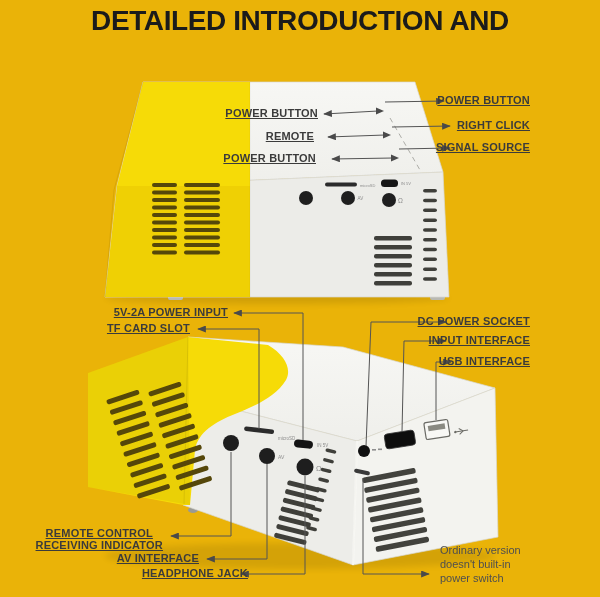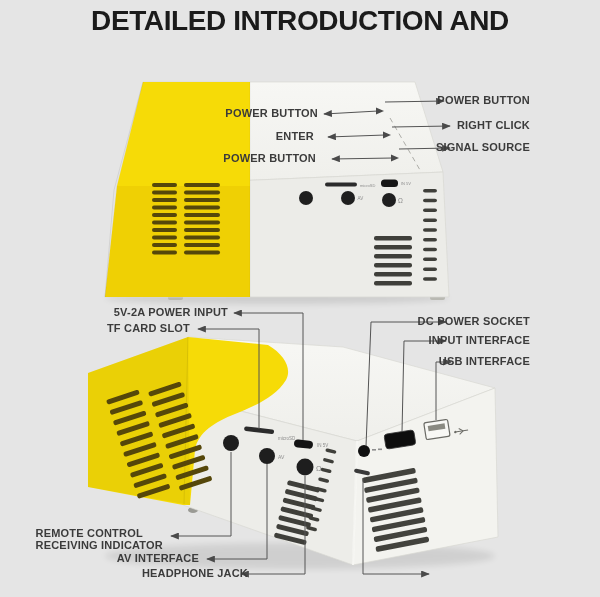--- a/index.html
+++ b/index.html
@@ -1,23 +1,23 @@
 <!DOCTYPE html>
 <html><head>
 <meta charset="utf-8">
 <style>
   html,body{margin:0;padding:0;background:#ffffff;}
-  .canvas{position:relative;width:600px;height:597px;background:#e5e5e5;overflow:hidden;
+  .canvas{position:relative;width:600px;height:597px;background:#eab308;overflow:hidden;
           font-family:"Liberation Sans", sans-serif;}
   .title{position:absolute;top:5px;left:0;width:600px;text-align:center;
          font-weight:bold;font-size:28px;line-height:31px;letter-spacing:-0.4px;color:#1b1b1b;}
   .figsvg{position:absolute;left:0;top:0;}
   .lbl{position:absolute;font-size:11px;font-weight:bold;color:#3b3b3b;
        letter-spacing:0.2px;white-space:pre-line;line-height:12px;}
-  .ra{text-align:left;}
+  .ra{text-align:center;text-decoration:underline;}
   .la{text-align:left;}
   .note{position:absolute;font-size:11px;font-weight:normal;color:#4f4f4f;
         line-height:14px;width:110px;white-space:pre-line;}
   .face{stroke:#d8d8d3;stroke-width:0.7;stroke-linejoin:round;}
   .vent{rx:2px;}
   .callout{fill:none;stroke:#545454;stroke-width:1;}
   .dashline{stroke:#adada8;stroke-width:1;stroke-dasharray:5 4;fill:none;}
   .tinytxt{fill:#8e8e8e;font-family:"Liberation Sans",sans-serif;}
 </style>
 </head>
@@ -228,28 +228,31 @@
       <polyline class="callout" points="402,432 404,341 446,341" marker-end="url(#ah)"></polyline>
       <polyline class="callout" points="436,420 436,362 451,362" marker-end="url(#ah)"></polyline>
       <polyline class="callout" points="231,452 231,536 171,536" marker-end="url(#ah)"></polyline>
       <polyline class="callout" points="267,464 267,559 207,559" marker-end="url(#ah)"></polyline>
       <polyline class="callout" points="305,476 305,574 241,574" marker-end="url(#ah)"></polyline>
       <polyline class="callout" points="363,478 363,574 429,574" marker-end="url(#ah)"></polyline>
     </g>
   </svg>
 
   <div class="lbl ra" style="right:282px;top:107px">POWER BUTTON</div>
-  <div class="lbl ra" style="right:286px;top:130px">ENTER</div>
+  <div class="lbl ra" style="right:286px;top:130px">REMOTE</div>
   <div class="lbl ra" style="right:284px;top:152px">POWER BUTTON</div>
   <div class="lbl ra" style="right:70px;top:94px">POWER BUTTON</div>
   <div class="lbl ra" style="right:70px;top:119px">RIGHT CLICK</div>
   <div class="lbl ra" style="right:70px;top:141px">SIGNAL SOURCE</div>
 
   <div class="lbl ra" style="right:372px;top:306px">5V-2A POWER INPUT</div>
   <div class="lbl ra" style="right:410px;top:322px">TF CARD SLOT</div>
   <div class="lbl ra" style="right:70px;top:315px">DC POWER SOCKET</div>
   <div class="lbl ra" style="right:70px;top:334px">INPUT INTERFACE</div>
   <div class="lbl ra" style="right:70px;top:355px">USB INTERFACE</div>
   <div class="lbl ra" style="right:437px;top:527px">REMOTE CONTROL
 RECEIVING INDICATOR</div>
   <div class="lbl ra" style="right:401px;top:552px">AV INTERFACE</div>
   <div class="lbl ra" style="right:352px;top:567px">HEADPHONE JACK</div>
+  <div class="note la" style="left:440px;top:543px">Ordinary version
+doesn't built-in
+power switch</div>
 </div>
 
 </body></html>

